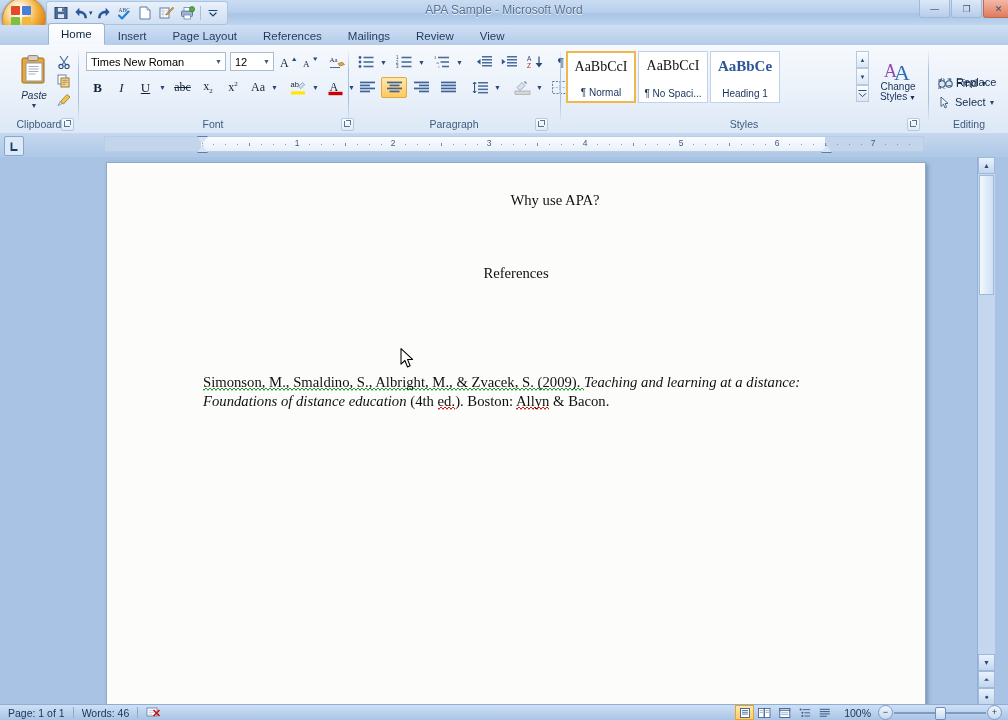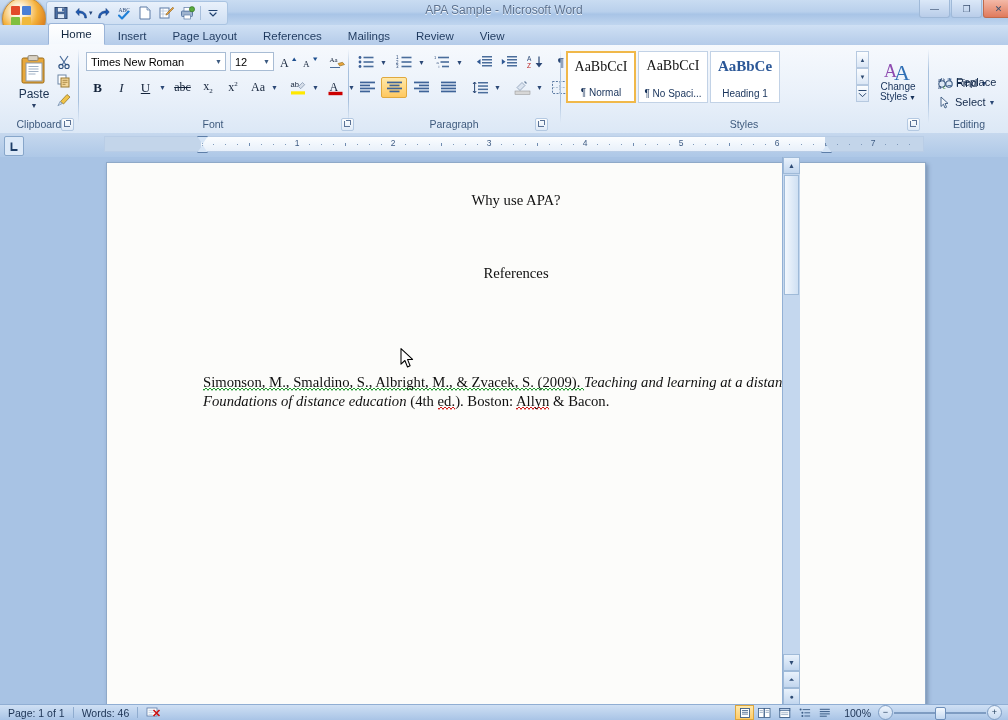--- a/index.html
+++ b/index.html
@@ -2,21 +2,21 @@
 <html><head>
 <meta charset="utf-8">
 <style>
   html,body{margin:0;padding:0;}
   body{
     width:1008px;height:720px;overflow:hidden;
     font-family:"Liberation Sans",sans-serif;font-size:11px;
     background:#9db5d9;
     -webkit-font-smoothing:antialiased;
   }
-  .app{position:relative;width:800px;height:720px;}
+  .app{position:relative;width:995px;height:720px;}
 
   
   .titlebar{
     position:absolute;left:0;top:0;width:1008px;height:26px;
     background:linear-gradient(to bottom,#c9dcf2 0%,#b9d0ec 45%,#a8c4e6 55%,#c2d7f0 100%);
     border-bottom:1px solid #9ab4d8;
   }
   .office-orb{
     position:absolute;left:2px;top:-3px;width:42px;height:42px;border-radius:50%;
     background:radial-gradient(circle at 38% 32%,#ffffff 0%,#fdf1d8 18%,#f3b03a 48%,#d8761a 78%,#b4540c 100%);
@@ -85,21 +85,21 @@
   .rbtn{position:absolute;display:flex;align-items:center;justify-content:center;
     border:1px solid transparent;border-radius:2px;cursor:pointer;box-sizing:border-box;}
   .rbtn.on{background:linear-gradient(to bottom,#ffe9ab,#ffc85f);border-color:#e0a93f;}
 
   .combo{position:absolute;box-sizing:border-box;background:#fff;border:1px solid #a8bcd4;
     display:flex;align-items:center;font-size:11px;color:#000;padding-left:4px;cursor:text;}
   .combo .cb-arrow{position:absolute;right:3px;font-size:7px;color:#3c5a80;}
 
   
   .clip-paste{position:absolute;left:10px;top:4px;width:46px;height:58px;border:1px solid transparent;border-radius:2px;cursor:pointer;}
-  .clip-paste .lbl{position:absolute;bottom:9px;width:100%;text-align:center;font-size:12px;color:#1b3150;}
+  .clip-paste .lbl{position:absolute;bottom:9px;width:100%;text-align:center;font-size:10px;color:#1b3150;font-style:italic;}
   .clip-paste .car{position:absolute;bottom:1px;width:100%;text-align:center;font-size:7px;color:#2b4268;}
 
   
   .stylebox{position:absolute;top:4px;width:70px;height:52px;background:#fff;border:1px solid #c2d2e6;
     box-sizing:border-box;cursor:pointer;overflow:hidden;}
   .stylebox.sel{border:2px solid #f0b84a;box-shadow:0 0 0 1px #fff inset;}
   .stylebox .prev{position:absolute;top:6px;left:0;width:100%;text-align:center;
      font-family:"Liberation Serif",serif;font-size:14px;color:#111;white-space:nowrap;}
   .stylebox .nm{position:absolute;bottom:3px;left:0;width:100%;text-align:center;font-size:10px;color:#17325a;white-space:nowrap;}
 
@@ -713,21 +713,21 @@
       <div class="vtick" style="top: 437px;"></div>
       <div class="vdot" style="top: 461px;"></div>
       <div class="vnum" style="top: 489px;">4</div>
       <div class="vdot" style="top: 509px;"></div>
       <div class="vtick" style="top: 533px;"></div>
     </div>
 
   <div class="docarea">
     <div class="page">
 
-      <div class="docline ctr" style="top:28px;">Why use APA?</div>
+      <div class="docline ctr" style="top:28px;margin-left:39px;">Why use APA?</div>
 
       <div class="docline ctr" style="top:101px;">References</div>
 
 
       <div class="docline" id="ref2" style="left:96px;top:210px;width:600px;white-space:normal;"><span class=" sqg sq-green">Simonson, M., Smaldino, S., Albright, M., &amp; Zvacek, S. (2009). </span><span class="it">Teaching and learning at a distance: Foundations of distance education</span><span> (4th </span><span class=" sqg sq-red">ed.</span><span>). Boston: </span><span class=" sqg sq-red">Allyn</span><span> &amp; Bacon.</span></div>
     </div>
   </div>
 
   <svg class="cursor-arrow" id="mousecursor" width="14" height="21" viewBox="0 0 14 21" style="left: 400px; top: 348px;">
     <path d="M1 0.6 L1 16.2 L4.9 12.5 L7.5 19 L10.1 17.8 L7.6 11.6 L12.6 11.4 Z" fill="#ffffff" stroke="#000000" stroke-width="1.05" stroke-linejoin="round"></path>

